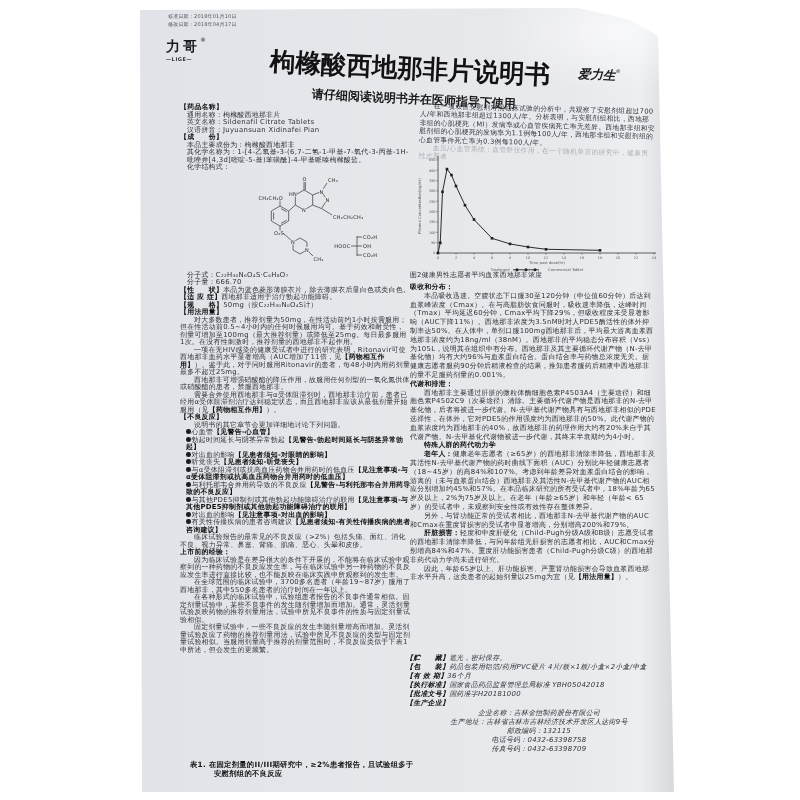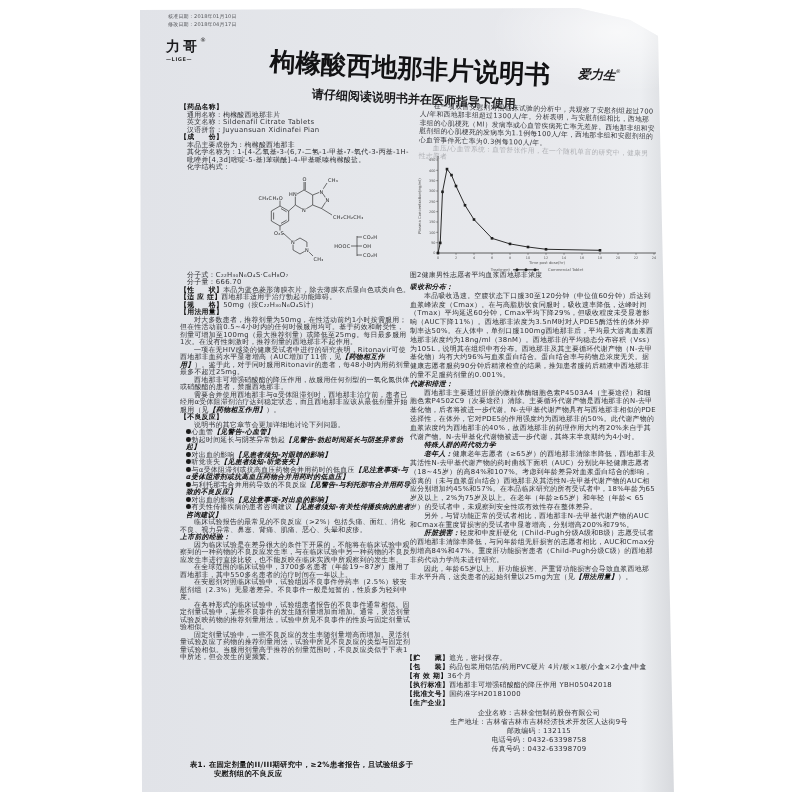--- a/index.html
+++ b/index.html
@@ -14,40 +14,40 @@
 .dates{left:168px;top:13px;font-size:5px;line-height:7.5px;color:#55565a;letter-spacing:.2px;white-space:nowrap;}
 .brand-l{left:166px;top:38px;font-size:14px;font-weight:bold;color:#1b1b1d;letter-spacing:3px;white-space:nowrap;}
 .brand-l sup{font-size:6px;font-weight:normal;vertical-align:top;position:relative;top:-2px;letter-spacing:0;}
 .brand-l-latin{left:166px;top:56px;font-size:5px;font-weight:bold;color:#333;letter-spacing:.6px;white-space:nowrap;}
 .title{left:270px;top:44px;font-size:25.5px;font-weight:bold;color:#121214;white-space:nowrap;transform:rotate(2.8deg);transform-origin:0 50%;}
 .subtitle{left:312px;top:86px;font-size:12px;font-weight:bold;color:#1a1a1c;white-space:nowrap;transform:rotate(2.8deg);transform-origin:0 50%;}
 .brand-r{left:578px;top:67px;font-size:12.5px;font-weight:bold;font-style:italic;color:#1b1b1d;white-space:nowrap;transform:rotate(3deg);}
 .brand-r sup{font-size:5px;font-style:normal;font-weight:normal;vertical-align:top;}
 .lcol{left:180px;top:104px;width:231px;font-size:6.9px;letter-spacing:.3px;line-height:7.5px;color:#303135;}
 .h{font-weight:bold;color:#111;}
-.b{font-weight:bold;color:#111;font-style:italic;}
+.b{font-weight:bold;color:#111;}
 .ind{text-indent:14px;}
 .kv{padding-left:7px;white-space:nowrap;}
 .nw{white-space:nowrap;}
 .structure{display:block;margin-left:60px;}
 .structure text{font-family:"DejaVu Sans",sans-serif;font-size:5px;fill:#2b2b2b;}
 .structure .bg{fill:#e5e7eb;}
 .dot{display:inline-block;width:4.6px;height:4.6px;border-radius:50%;background:#1c1c1c;margin-right:1px;vertical-align:0;}
 .rtop{left:420px;top:102px;width:236px;font-size:6.8px;letter-spacing:.3px;line-height:8.4px;transform:rotate(1.4deg);transform-origin:0 0;color:#34353a;}
 .faded{opacity:.33;}
 .chart{left:412px;top:148px;}
 .chart .axis{stroke:#3a3a3a;stroke-width:.8;}
 .chart .tick{stroke:#3a3a3a;stroke-width:.5;}
 .chart .tick-label{font-size:3.4px;fill:#555;font-family:"DejaVu Sans",sans-serif;}
 .chart .axis-title{font-size:3.8px;fill:#555;font-family:"DejaVu Sans",sans-serif;}
 .chart .series-line{fill:none;stroke:#2c2c2c;stroke-width:1;}
 .chart .marker{fill:#1e1e1e;}
 .caption{left:410px;top:270px;font-size:6.8px;letter-spacing:.3px;color:#303135;white-space:nowrap;}
 .rcol{left:410px;top:283px;width:246px;font-size:6.9px;letter-spacing:.3px;line-height:8.8px;color:#303135;}
-.rbot{left:406px;top:654px;width:258px;font-size:6.9px;letter-spacing:.3px;line-height:9.1px;color:#303135;}
+.rbot{left:406px;top:654px;width:258px;font-size:6.9px;letter-spacing:.3px;line-height:9.1px;color:#303135;font-style:italic;}
 .mrow{padding-left:8px;white-space:nowrap;text-align:center;}
 .tcap{left:190px;top:760px;font-size:7.3px;font-weight:bold;line-height:9.4px;color:#151515;letter-spacing:.3px;white-space:nowrap;}
 .tcap .l2{padding-left:24px;}
 </style>
 </head>
 <body>
 
 <div class="paper"></div>
 
 <div class="abs dates">
@@ -136,27 +136,27 @@
   <p class="ind"><span>需要合并使用西地那非与α受体阻滞剂时，西地那非治疗前，患者已经用α受体阻滞剂治疗达到稳定状态，而且西地那非应该从最低剂量开始服用（见</span><span class="b">【药物相互作用】</span><span>）。</span></p>
 
   <p class="h">【不良反应】</p>
   <p class="ind">说明书的其它章节会更加详细地讨论下列问题。</p>
   <p style="padding-left:6px"><span class="dot"></span><span>心血管</span><span class="b">【见警告-心血管】</span></p>
   <p style="padding-left:6px"><span class="dot"></span><span>勃起时间延长与阴茎异常勃起</span><span class="b">【见警告-勃起时间延长与阴茎异常勃起】</span></p>
   <p style="padding-left:6px"><span class="dot"></span><span>对出血的影响</span><span class="b">【见患者须知-对眼睛的影响】</span></p>
   <p style="padding-left:6px"><span class="dot"></span><span>听觉丧失</span><span class="b">【见患者须知-听觉丧失】</span></p>
   <p style="padding-left:6px"><span class="dot"></span><span>与α受体阻滞剂或抗高血压药物合并用药时的低血压</span><span class="b">【见注意事项-与α受体阻滞剂或抗高血压药物合并用药时的低血压】</span></p>
   <p style="padding-left:6px"><span class="dot"></span><span>与利托那韦合并用药导致的不良反应</span><span class="b">【见警告-与利托那韦合并用药导致的不良反应】</span></p>
+  <p style="padding-left:6px"><span class="dot"></span><span>与其他PDE5抑制剂或其他勃起功能障碍治疗的联用</span><span class="b">【见注意事项-与其他PDE5抑制剂或其他勃起功能障碍治疗的联用】</span></p>
   <p style="padding-left:6px"><span class="dot"></span><span>对出血的影响</span><span class="b">【见注意事项-对出血的影响】</span></p>
   <p style="padding-left:6px"><span class="dot"></span><span>有关性传播疾病的患者咨询建议</span><span class="b">【见患者须知-有关性传播疾病的患者咨询建议】</span></p>
   <p class="ind">临床试验报告的最常见的不良反应（&gt;2%）包括头痛、面红、消化不良、视力异常、鼻塞、背痛、肌痛、恶心、头晕和皮疹。</p>
   <p class="b">上市前的经验：</p>
   <p class="ind">因为临床试验是在差异很大的条件下开展的，不能将在临床试验中观察到的一种药物的不良反应发生率，与在临床试验中另一种药物的不良反应发生率进行直接比较，也不能反映在临床实践中所观察到的发生率。</p>
   <p class="ind">在全球范围的临床试验中，3700多名患者（年龄19~87岁）服用了西地那非，其中550多名患者的治疗时间在一年以上。</p>
-  <p class="ind">在安慰剂对照临床试验中，试验组因不良事件停药率（2.5%）较安慰剂组（2.3%）无显著差异。不良事件一般是短暂的，性质多为轻到中度。</p>
   <p class="ind">在各种形式的临床试验中，试验组患者报告的不良事件通常相似。固定剂量试验中，某些不良事件的发生随剂量增加而增加。通常，灵活剂量试验反映药物的推荐剂量用法，试验中所见不良事件的性质与固定剂量试验相似。</p>
   <p class="ind">固定剂量试验中，一些不良反应的发生率随剂量增高而增加。灵活剂量试验反应了药物的推荐剂量用法，试验中所见不良反应的类型与固定剂量试验相似。当服用剂量高于推荐的剂量范围时，不良反应类似于下表1中所述，但会发生的更频繁。</p>
 </div>
 
 <div class="abs tcap">
   <p>表1. 在固定剂量的II/III期研究中，≥2%患者报告，且试验组多于</p>
   <p class="l2">安慰剂组的不良反应</p>
 </div>
 
 <div class="abs rtop">
@@ -256,21 +256,21 @@
   <p class="ind"><span class="b">老年人：</span><span>健康老年志愿者（≥65岁）的西地那非清除率降低，西地那非及其活性N-去甲基代谢产物的药时曲线下面积（AUC）分别比年轻健康志愿者（18~45岁）的高84%和107%。考虑到年龄差异对血浆蛋白结合的影响，游离的（未与血浆蛋白结合）西地那非及其活性N-去甲基代谢产物的AUC相应分别增加约45%和57%。在本品临床研究的所有受试者中，18%年龄为65岁及以上，2%为75岁及以上。在老年（年龄≥65岁）和年轻（年龄&lt; 65岁）的受试者中，未观察到安全性或有效性存在整体差异。</span></p>
   <p class="ind">另外，与肾功能正常的受试者相比，西地那非N-去甲基代谢产物的AUC和Cmax在重度肾损害的受试者中显著增高，分别增高200%和79%。</p>
   <p class="ind"><span class="b">肝脏损害：</span><span>轻度和中度肝硬化（Child-Pugh分级A级和B级）志愿受试者的西地那非清除率降低，与同年龄组无肝损害的志愿者相比，AUC和Cmax分别增高84%和47%。重度肝功能损害患者（Child-Pugh分级C级）的西地那非药代动力学尚未进行研究。</span></p>
   <p class="ind"><span>因此，年龄65岁以上、肝功能损害、严重肾功能损害会导致血浆西地那非水平升高，这类患者的起始剂量以25mg为宜（见</span><span class="b">【用法用量】</span><span>）。</span></p>
 </div>
 
 <div class="abs rbot">
   <p class="nw"><span class="h">【贮　　藏】</span><span>遮光，密封保存。</span></p>
   <p class="nw"><span class="h">【包　　装】</span><span>药品包装用铝箔/药用PVC硬片 4片/板×1板/小盒×2小盒/中盒</span></p>
   <p class="nw"><span class="h">【有 效 期】</span><span>36个月</span></p>
-  <p class="nw"><span class="h">【执行标准】</span><span>西地那非可增强硝酸酯的降压作用 YBH05042018</span></p>
+  <p class="nw"><span class="h">【执行标准】</span><span>国家食品药品监督管理总局标准 YBH05042018</span></p>
   <p class="nw"><span class="h">【批准文号】</span><span>国药准字H20181000</span></p>
   <p class="h">【生产企业】</p>
   <p class="mrow"><span>企业名称：</span><span>吉林金恒制药股份有限公司</span></p>
   <p class="mrow"><span>生产地址：</span><span>吉林省吉林市吉林经济技术开发区人达街9号</span></p>
   <p class="mrow"><span>邮政编码：</span><span>132115</span></p>
   <p class="mrow"><span>电话号码：</span><span>0432-63398758</span></p>
   <p class="mrow"><span>传真号码：</span><span>0432-63398709</span></p>
 </div>
 
 </body></html>

